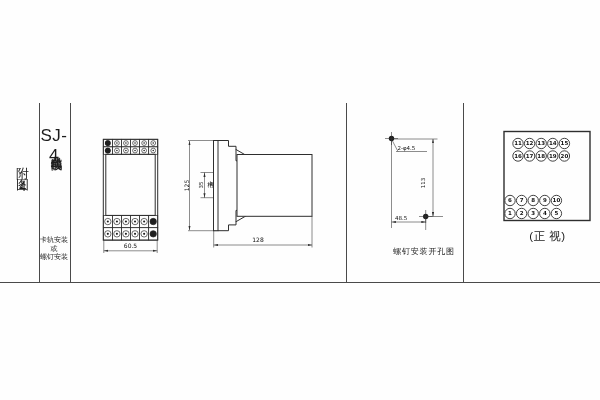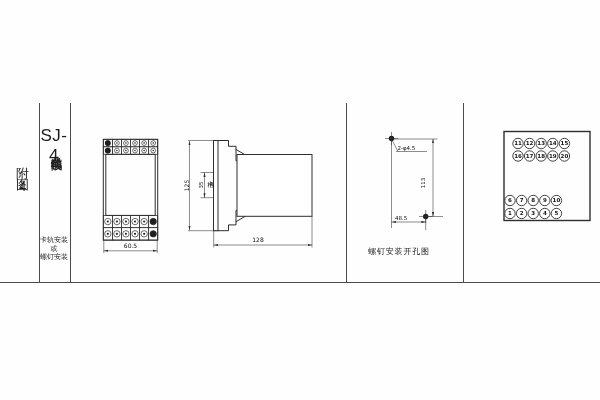--- a/index.html
+++ b/index.html
@@ -6,21 +6,21 @@
   body { font-family:"Liberation Sans","DejaVu Sans",sans-serif; background:#ffffff; }
   .canvas { position:relative; width:600px; height:400px; background:#fefefe; overflow:hidden; color:#1c1c1c; }
   .rule-v { position:absolute; width:1.4px; background:#4a4a4a; }
   .rule-h { position:absolute; height:1.4px; background:#4a4a4a; }
   .v-text { writing-mode:vertical-rl; text-orientation:upright; position:absolute; }
   .fig-label { left:13px; top:157px; font-size:13px; letter-spacing:11px; }
   .model-label { position:absolute; left:38px; top:126px; width:32px; text-align:center; font-size:17px; letter-spacing:0.5px; }
   .type-label { left:48.5px; top:147px; font-size:11.5px; letter-spacing:0.5px; }
   .mount-block { position:absolute; left:36px; top:236px; width:36px; text-align:center; font-size:7px; line-height:8.6px; }
   .slot-label { left:205.5px; top:176px; font-size:6px; letter-spacing:1px; }
-  .hole-caption { position:absolute; left:355px; top:246px; width:88px; text-align:center; font-size:8px; letter-spacing:0.8px; }
+  .hole-caption { position:absolute; left:380px; top:246px; width:88px; text-align:center; font-size:8px; letter-spacing:0.8px; }
   .front-caption { position:absolute; left:495px; top:229px; width:105px; text-align:center; font-size:11.5px; letter-spacing:0.5px; }
   svg { position:absolute; overflow:visible; }
   .ln   { fill:none; stroke:#2e2e2e; stroke-width:1; }
   .lnw  { fill:#ffffff; stroke:#2e2e2e; stroke-width:1; }
   .thin { fill:none; stroke:#2e2e2e; stroke-width:0.55; }
   .dk   { fill:#1f1f1f; stroke:none; }
   .dot  { fill:#1f1f1f; stroke:none; }
   .dtxt { font-family:"DejaVu Sans",sans-serif; font-size:6px; fill:#111; text-anchor:middle; }
   .dtxt-s { font-family:"DejaVu Sans",sans-serif; font-size:5.5px; fill:#111; text-anchor:middle; }
   .dtxt-l { font-family:"DejaVu Sans",sans-serif; font-size:5.5px; fill:#111; text-anchor:start; }
@@ -250,14 +250,15 @@
       </g>
     <g>
         <circle class="term" cx="49.8" cy="88.5" r="5.2"></circle>
         <text class="tnum" x="49.8" y="90.4">4</text>
       </g>
     <g>
         <circle class="term" cx="61.4" cy="88.5" r="5.2"></circle>
         <text class="tnum" x="61.4" y="90.4">5</text>
       </g>
   </svg>
+  <div class="front-caption">(正 视)</div>
 
 </div>
 
 </body></html>

